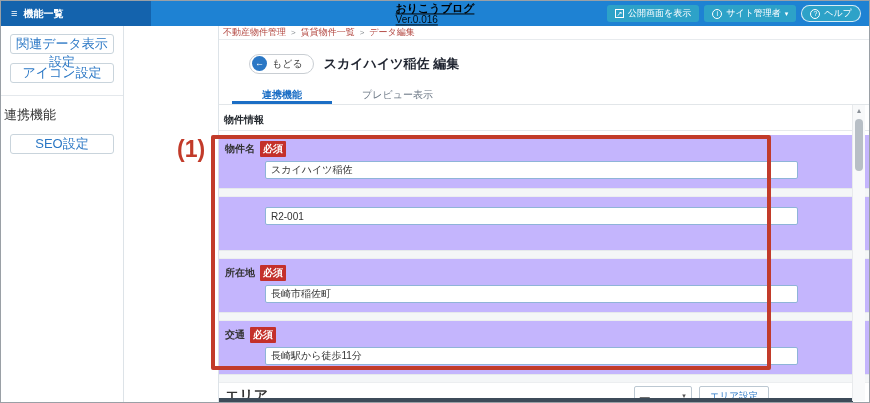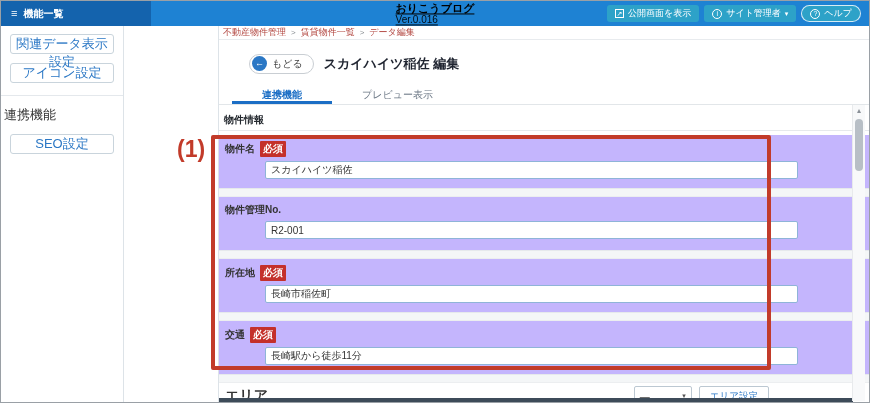--- a/index.html
+++ b/index.html
@@ -145,23 +145,20 @@
       <div class="form-row">
         <div class="field-label-line">
           <span>物件名</span>
           <span class="req-badge">必須</span>
         </div>
         <input class="text-input" type="text" value="スカイハイツ稲佐" style="">
       </div>
       <div class="row-gap"></div>
 
       <div class="form-row">
-        <div class="field-label-line">
-          <span>物件管理No.</span>
-        </div>
         <input class="text-input" type="text" value="R2-001" style="">
       </div>
       <div class="row-gap"></div>
 
       <div class="form-row">
         <div class="field-label-line">
           <span>所在地</span>
           <span class="req-badge">必須</span>
         </div>
         <input class="text-input" type="text" value="長崎市稲佐町" style="">

